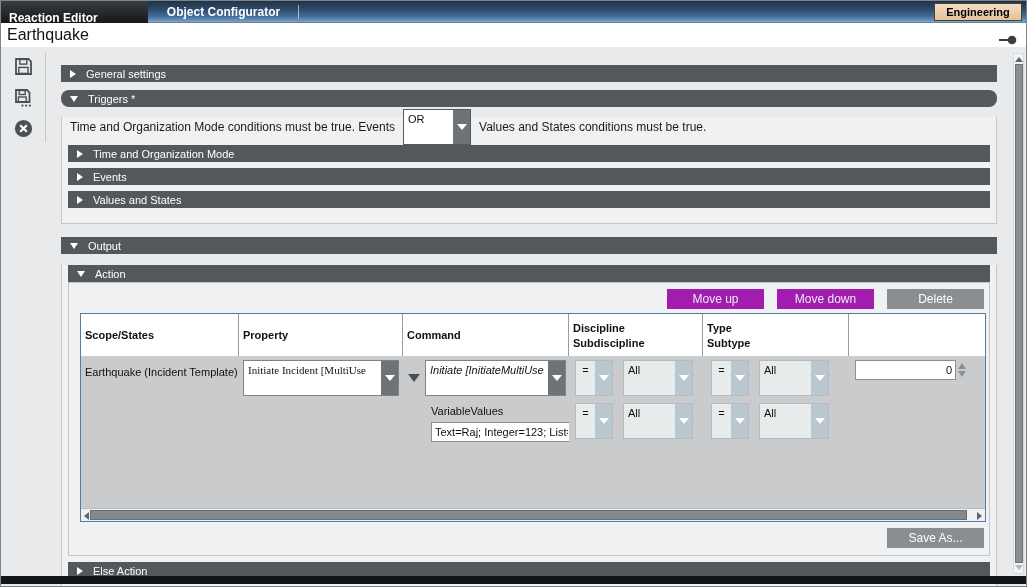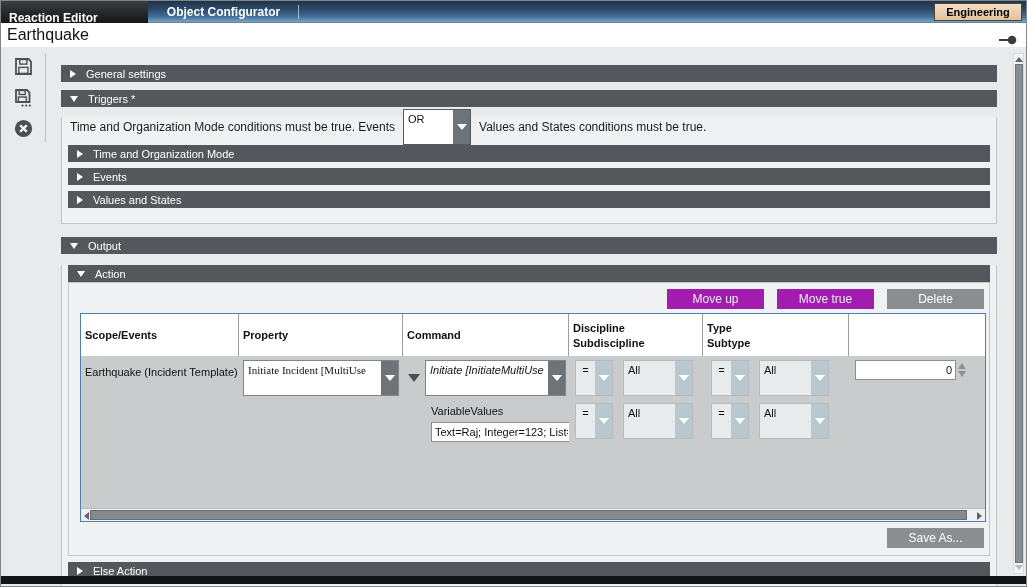--- a/index.html
+++ b/index.html
@@ -32,21 +32,21 @@
   .sidebar-sep { position:absolute; left:44px; top:52px; width:1px; height:89px; background:#c2c5c7; }
 
   
   .content { position:absolute; left:60px; top:52px; width:936px; }
   .sec-hdr { height:17px; background:#54585c; color:#fff; font-size:11px;
     display:flex; align-items:center; gap:10px; padding-left:9px; cursor:pointer; }
   .sec-hdr span { white-space:nowrap; }
   .tw-r { width:0; height:0; border-top:4px solid transparent; border-bottom:4px solid transparent; border-left:6px solid #fff; }
   .tw-d { width:0; height:0; border-left:4px solid transparent; border-right:4px solid transparent; border-top:6px solid #fff; }
   .panel { background:#f0f1f2; border:1px solid #c3c5c7; border-top:none; }
-  .mt4 { margin-top:12px; } .mt8 { margin-top:8px; } .mt13 { margin-top:13px; }
+  .mt4 { margin-top:12px; } .mt8 { margin-top:8px;border-radius:8px; } .mt13 { margin-top:13px; }
   .inset { margin:0 6px 6px 6px; }
 
   .triggers-panel { height:107px; }
   .cond-row { display:flex; align-items:center; gap:8px; margin:10px 8px 8px 8px; height:20px;
     font-size:12px; color:#1a1a1a; }
 
   .output-panel { height:333px; }
   .action-hdr { margin:11px 6px 0 6px; }
   .action-panel { margin:0 6px; height:274px; background:#f0f1f2; border:1px solid #c3c5c7; }
   .btn-row { display:flex; justify-content:flex-end; gap:13px; margin:6px 5px 0 0; }
@@ -220,29 +220,29 @@
 
       <div class="sec-hdr action-hdr">
         <span class="tw-d"></span>
         <span>Action</span>
       </div>
 
       <div class="action-panel">
 
         <div class="btn-row">
           <button class="gbtn disabled">Move up</button>
-          <button class="gbtn disabled">Move true</button>
+          <button class="gbtn disabled">Move down</button>
           <button class="gbtn">Delete</button>
         </div>
 
         <div class="atable">
 
           <div class="tgrid thead">
             <div class="th">
-              <span>Scope/Events</span>
+              <span>Scope/States</span>
             </div>
             <div class="th">
               <span>Property</span>
             </div>
             <div class="th">
               <span>Command</span>
             </div>
             <div class="th">
               <span>Discipline</span>
               <span>Subdiscipline</span>

